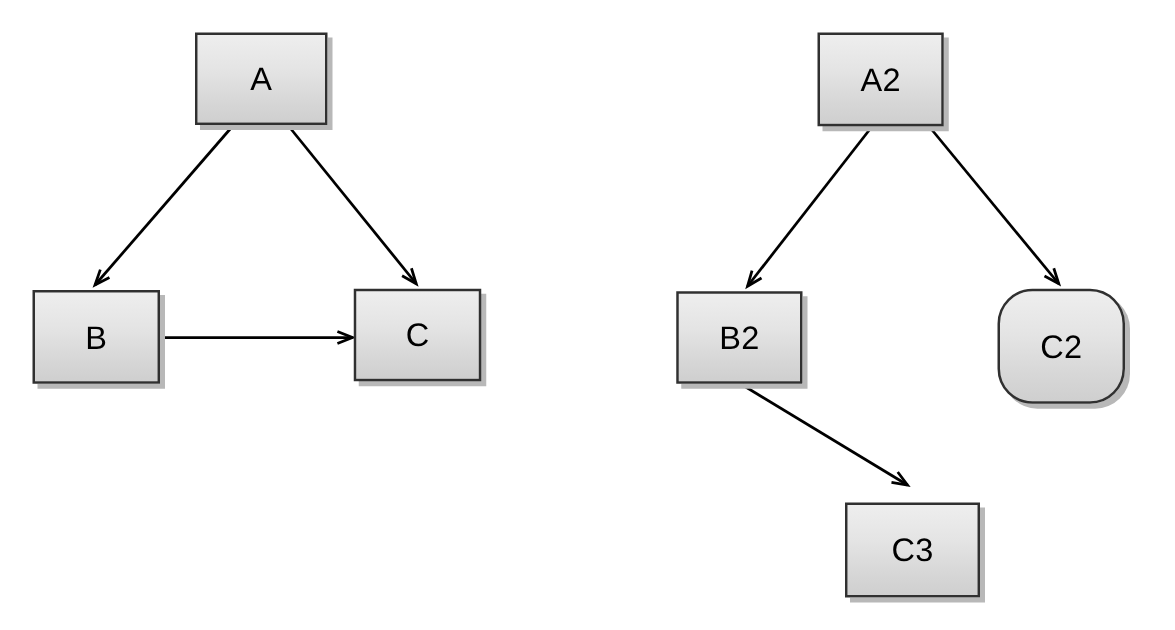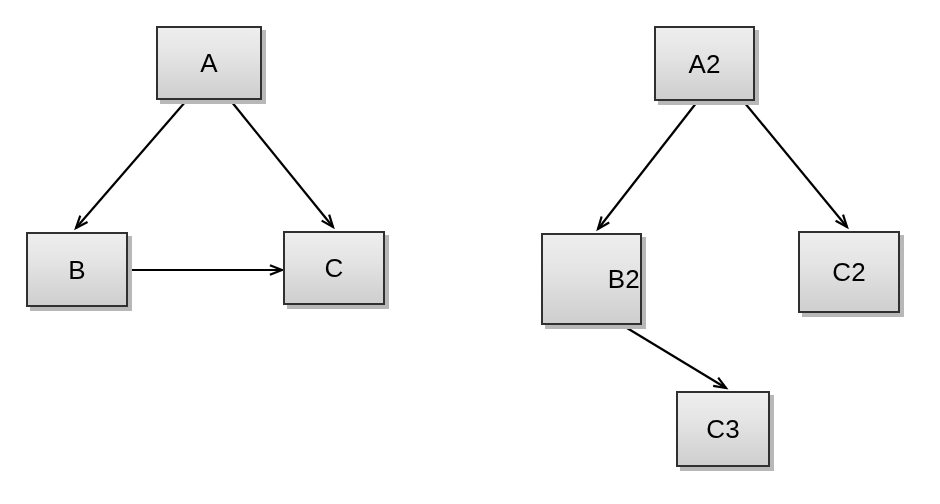--- a/index.html
+++ b/index.html
@@ -82,23 +82,23 @@
       </div>
       <div class="node" style="left: 26px; top: 232px; width: 102px; height: 75px;">
         <span class="node-label">B</span>
       </div>
       <div class="node" style="left: 283px; top: 231px; width: 102px; height: 74px;">
         <span class="node-label">C</span>
       </div>
       <div class="node" style="left: 654px; top: 26px; width: 101px; height: 75px;">
         <span class="node-label">A2</span>
       </div>
-      <div class="node" style="left: 541px; top: 233px; width: 101px; height: 92px; justify-content: flex-end;">
+      <div class="node" style="left: 541px; top: 233px; width: 101px; height: 74px;">
         <span class="node-label">B2</span>
       </div>
-      <div class="node" style="left: 798px; top: 231px; width: 102px; height: 82px;">
+      <div class="node" style="left: 798px; top: 231px; width: 102px; height: 92px; border-radius: 28px;">
         <span class="node-label">C2</span>
       </div>
-      <div class="node" style="left: 676px; top: 391px; width: 94px; height: 76px;">
+      <div class="node" style="left: 676px; top: 402px; width: 108px; height: 76px;">
         <span class="node-label">C3</span>
       </div>
     </div>
 </div>
 
 </body></html>

